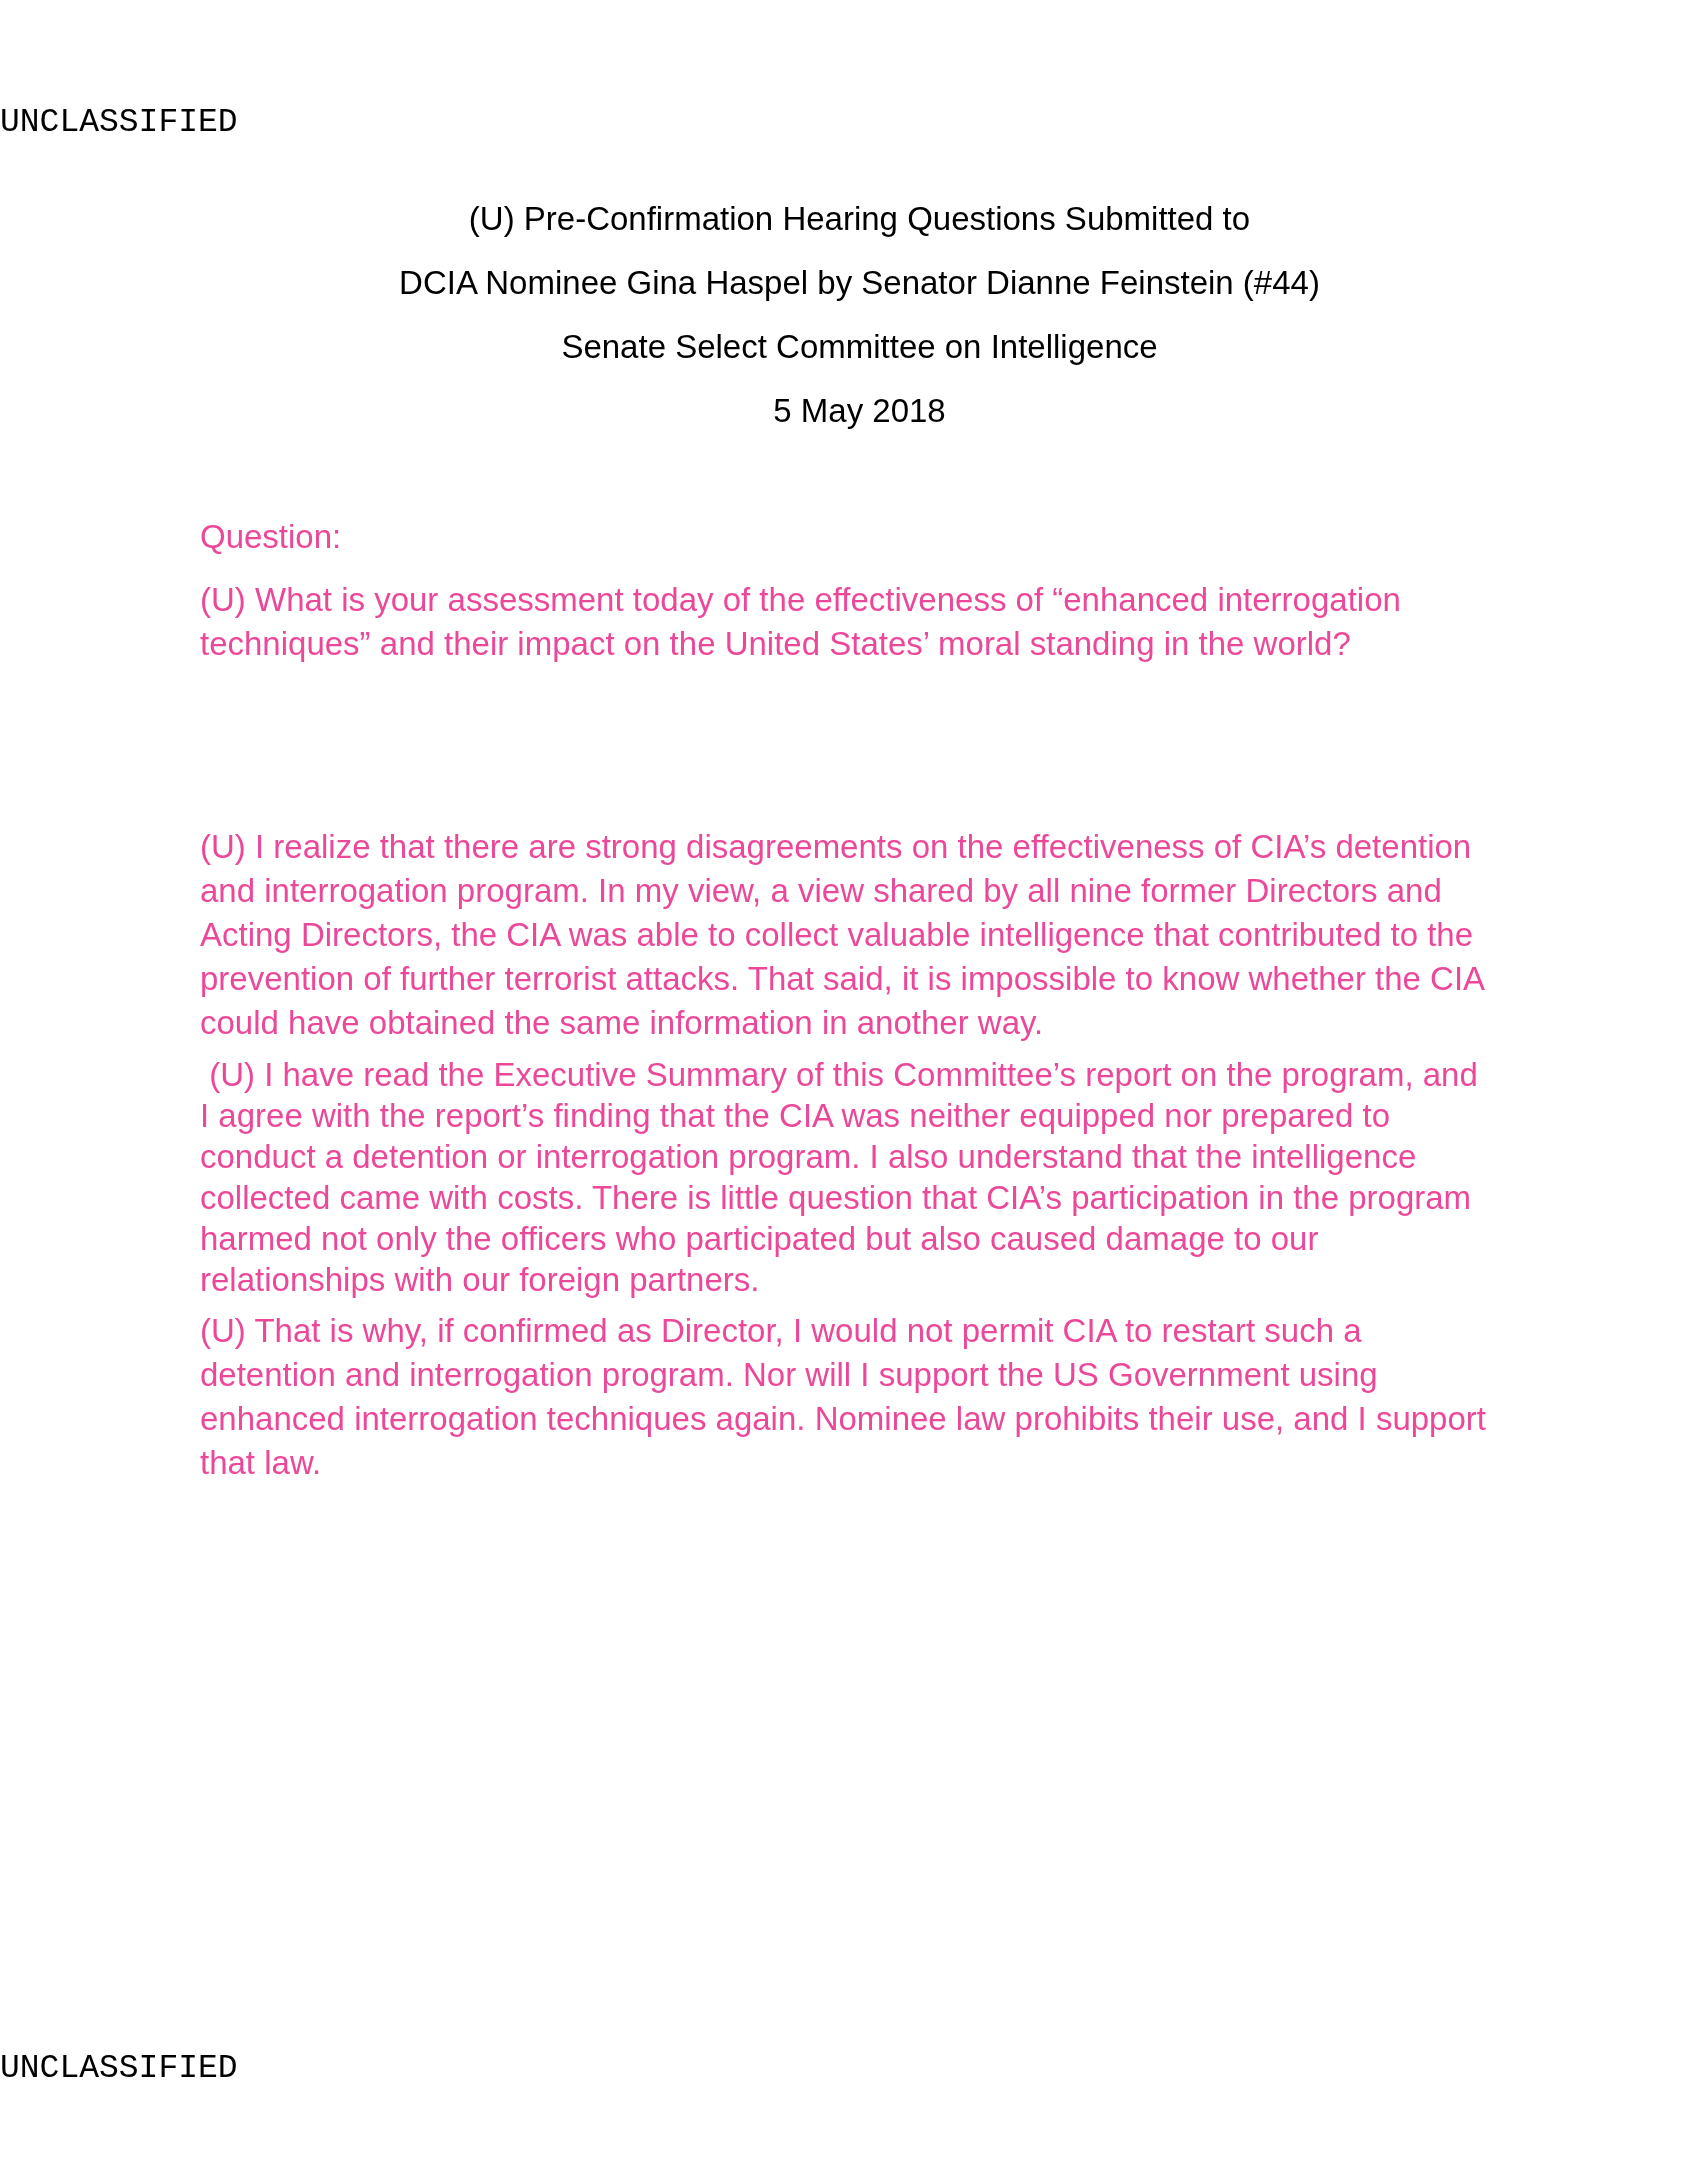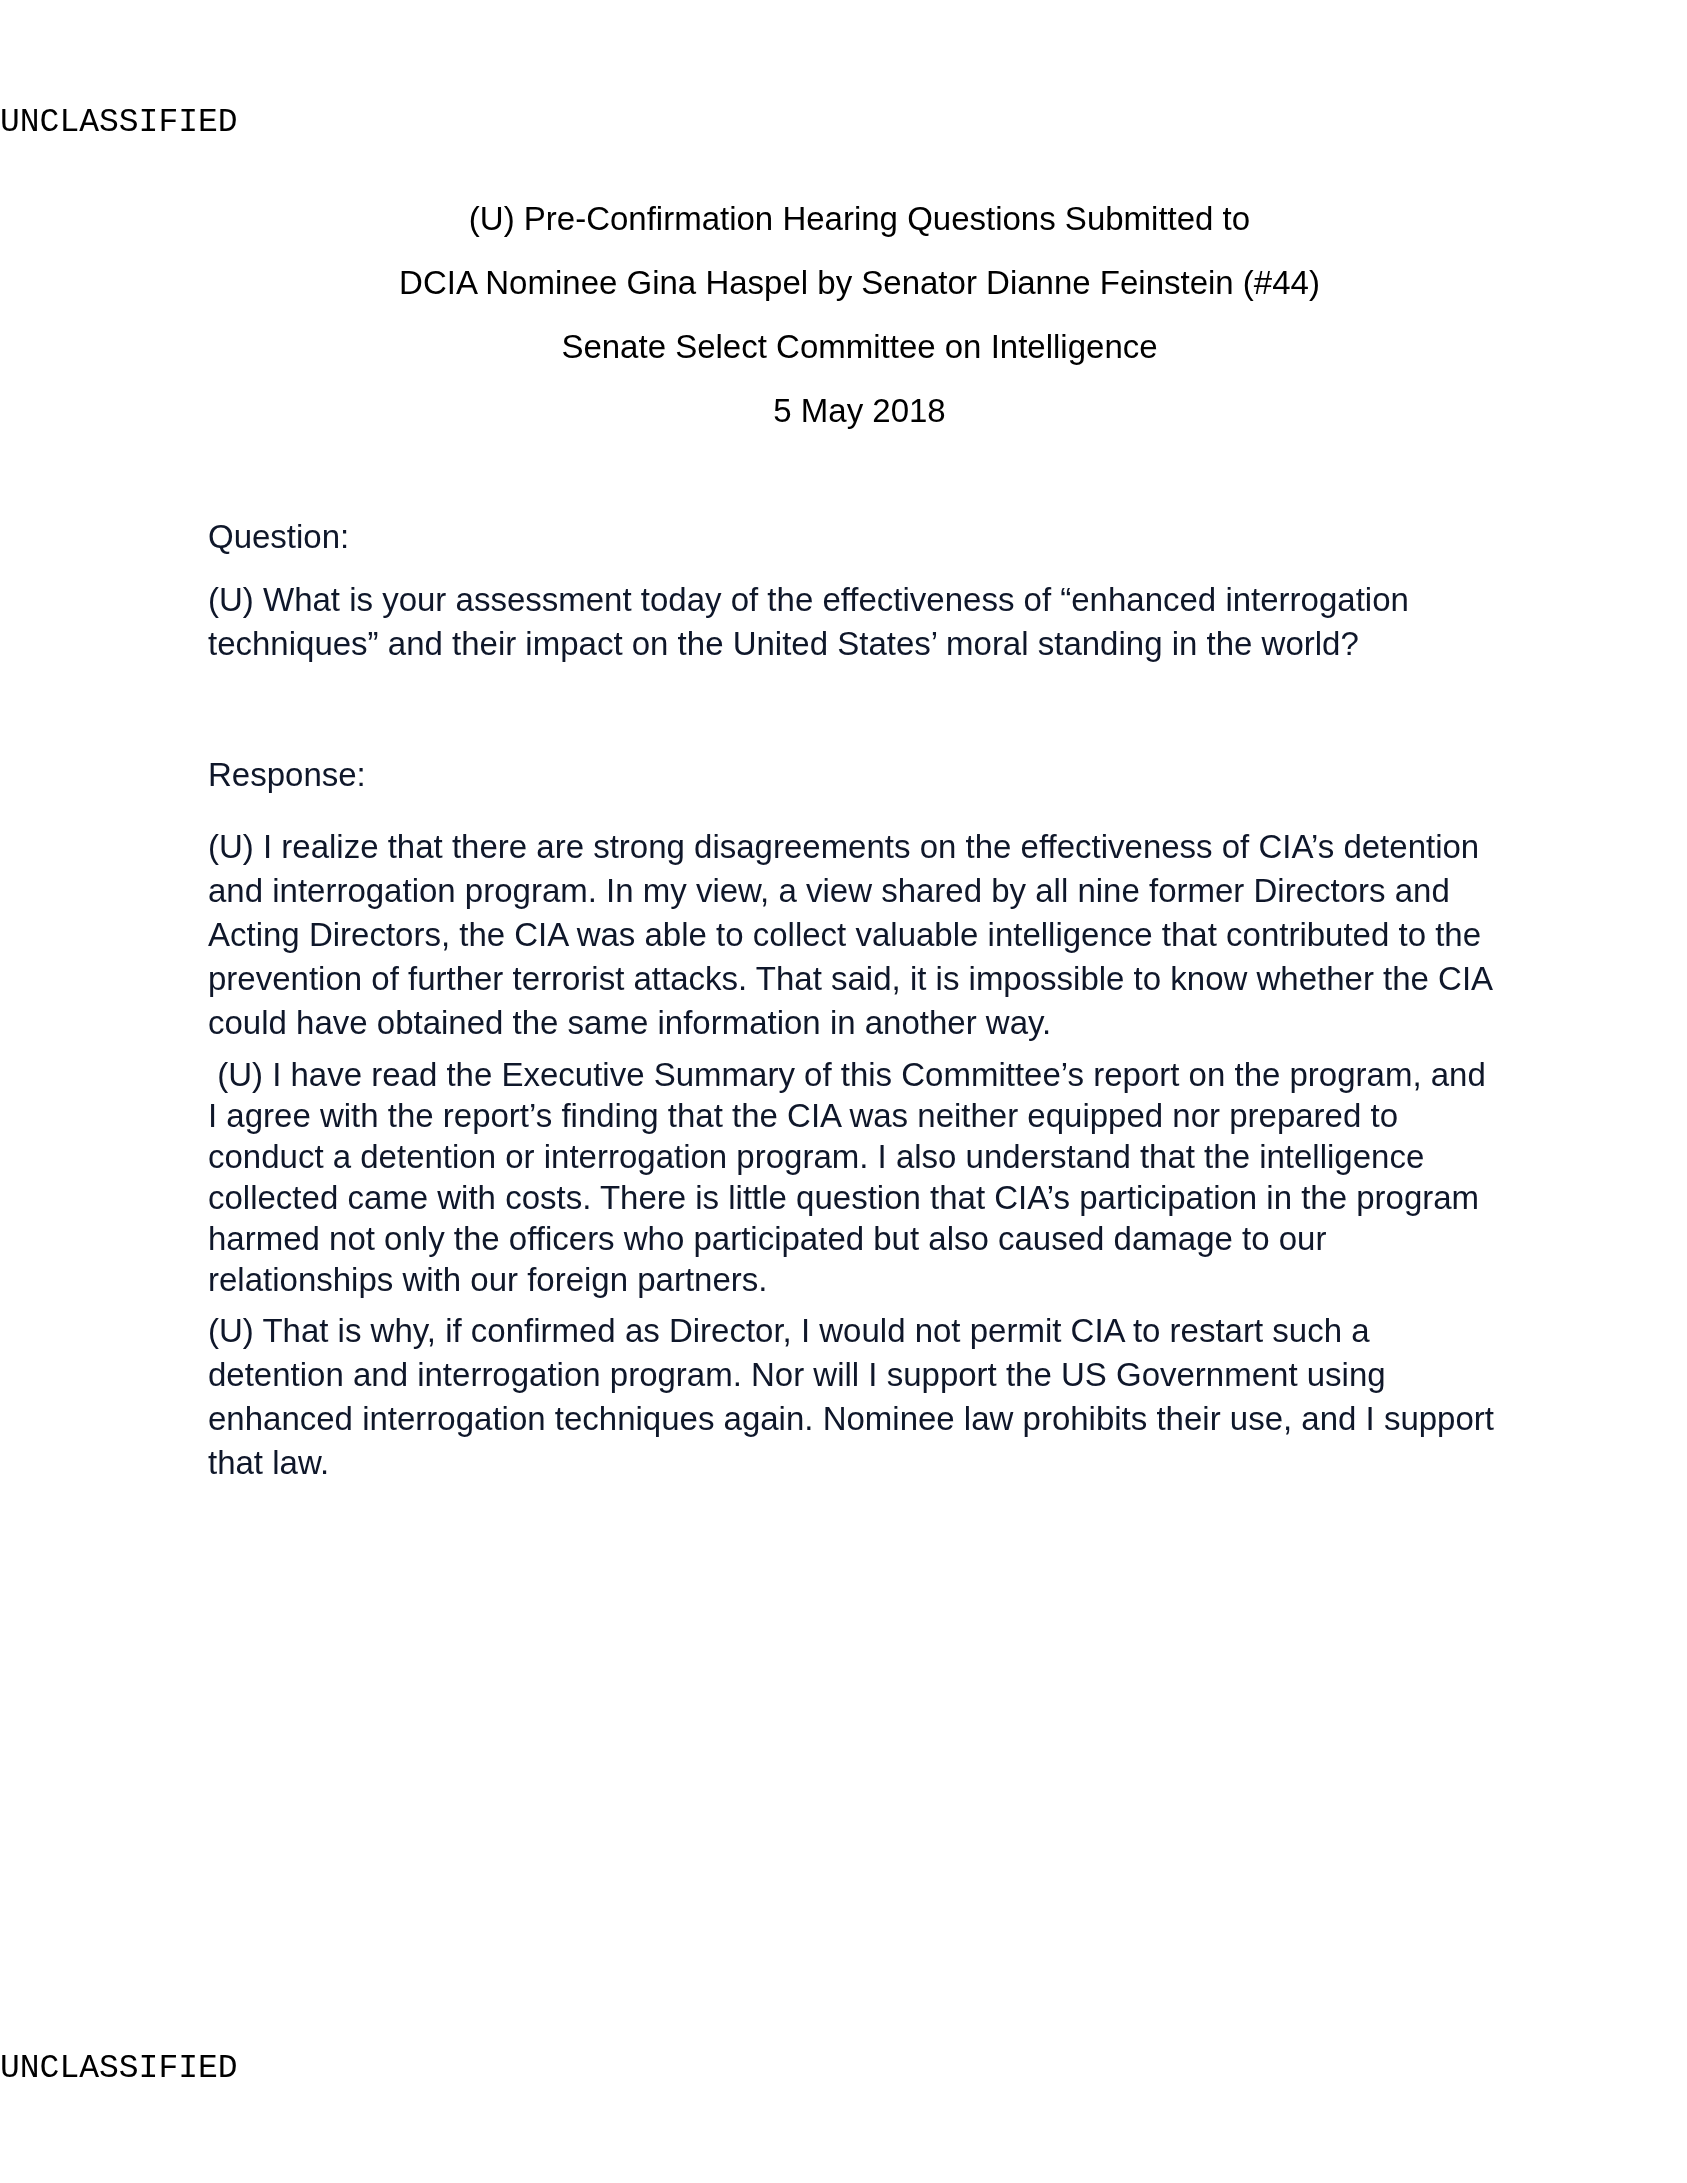--- a/index.html
+++ b/index.html
@@ -35,27 +35,27 @@
     width: 1687px;
     text-align: center;
     font-family: "Liberation Sans", sans-serif;
     font-size: 33px;
     line-height: 64px;
     white-space: pre-wrap;
     color: #000000;
   }
   .body-text {
     position: absolute;
-    left: 208px;
+    left: 200px;
     width: 1330px;
     font-family: "Liberation Sans", sans-serif;
     font-size: 33px;
     line-height: 44px;
     white-space: pre-wrap;
-    color: #0f172a;
+    color: #ec4899;
     text-align: left;
   }
   .q-label    { top: 515px; }
   .q-text     { top: 578px; }
   .r-label    { top: 753px; }
   .r-para1    { top: 808px; margin-top: 17px; }
   .r-para2    { top: 1046px; line-height: 41px; margin-top: 8px; }
   .r-para3    { top: 1309px; line-height: 44px; }
 </style>
 </head>
@@ -68,21 +68,20 @@
   <div class="title-block">(U) Pre-Confirmation Hearing Questions Submitted to
 DCIA Nominee Gina Haspel by Senator Dianne Feinstein (#44)
 Senate Select Committee on Intelligence
 5 May 2018</div>
 
   <div class="body-text q-label">Question:</div>
 
   <div class="body-text q-text">(U) What is your assessment today of the effectiveness of “enhanced interrogation
 techniques” and their impact on the United States’ moral standing in the world?</div>
 
-  <div class="body-text r-label">Response:</div>
 
   <div class="body-text r-para1">(U) I realize that there are strong disagreements on the effectiveness of CIA’s detention
 and interrogation program. In my view, a view shared by all nine former Directors and
 Acting Directors, the CIA was able to collect valuable intelligence that contributed to the
 prevention of further terrorist attacks. That said, it is impossible to know whether the CIA
 could have obtained the same information in another way.</div>
 
   <div class="body-text r-para2"> (U) I have read the Executive Summary of this Committee’s report on the program, and
 I agree with the report’s finding that the CIA was neither equipped nor prepared to
 conduct a detention or interrogation program. I also understand that the intelligence

